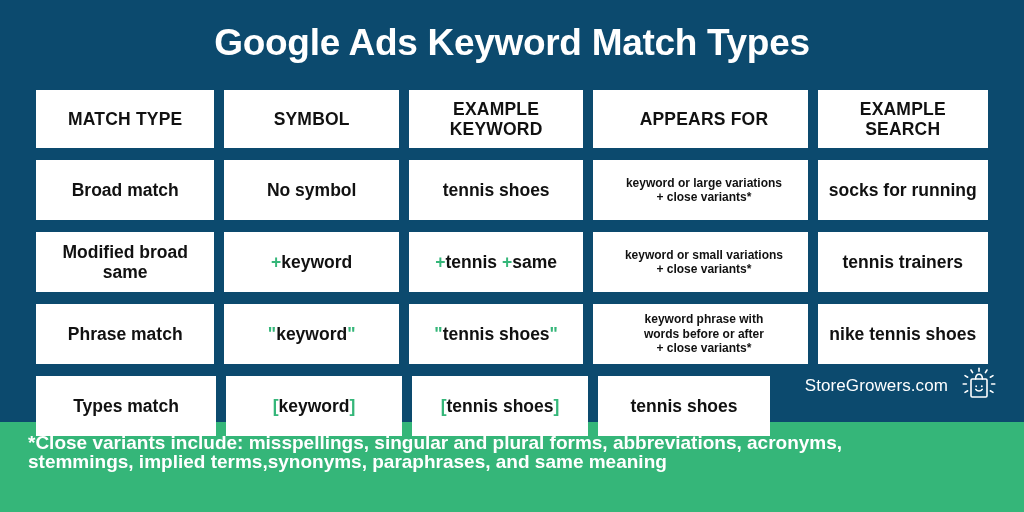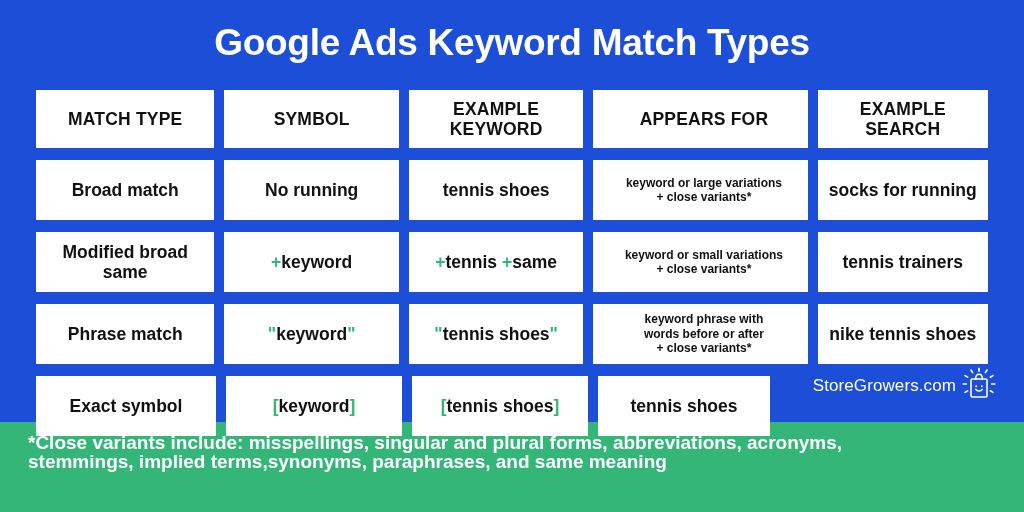--- a/index.html
+++ b/index.html
@@ -11,21 +11,21 @@
     height: 512px;
     overflow: hidden;
     background: #35b679;
     font-family: "Liberation Sans", sans-serif;
     -webkit-font-smoothing: antialiased;
   }
   .infographic {
     position: relative;
     width: 1024px;
     height: 422px;
-    background: #1d4ed8;
+    background: #0c4a6e;
     box-sizing: border-box;
   }
   
   .title {
     position: absolute;
     top: 18px;
     left: 0;
     width: 1024px;
     text-align: center;
     color: #ffffff;
@@ -103,21 +103,21 @@
     font-weight: bold;
     line-height: 19px;
   }
   
   .brand {
     position: absolute;
     right: 24px;
     bottom: 16px;
     display: flex;
     align-items: center;
-    gap: 2px;
+    gap: 10px;
   }
   .brand-name {
     color: #ffffff;
     font-size: 17px;
     letter-spacing: 0.1px;
     white-space: nowrap;
   }
   .brand-icon {
     width: 42px;
     height: 40px;
@@ -162,21 +162,21 @@
       </div>
     </div>
     <div id="table-body">
         <div class="row data-row">
           <div class="cell col-1">
             <span class="lines">
               <span>Broad match</span>
             </span>
           </div>
           <div class="cell col-2">
-            <span><span>No running</span></span>
+            <span><span>No symbol</span></span>
           </div>
           <div class="cell col-3">
             <span><span>tennis shoes</span></span>
           </div>
           <div class="cell col-4">
             <span class="lines">
               <span>keyword or large variations</span>
               <span>+ close variants*</span>
             </span>
           </div>
@@ -226,21 +226,21 @@
               <span>+ close variants*</span>
             </span>
           </div>
           <div class="cell col-5">
             <span>nike tennis shoes</span>
           </div>
         </div>
         <div class="row data-row">
           <div class="cell col-1">
             <span class="lines">
-              <span>Exact symbol</span>
+              <span>Types match</span>
             </span>
           </div>
           <div class="cell col-2">
             <span><span class="accent">[</span><span>keyword</span><span class="accent">]</span></span>
           </div>
           <div class="cell col-3">
             <span><span class="accent">[</span><span>tennis shoes</span><span class="accent">]</span></span>
           </div>
           <div class="cell col-5">
             <span>tennis shoes</span>

